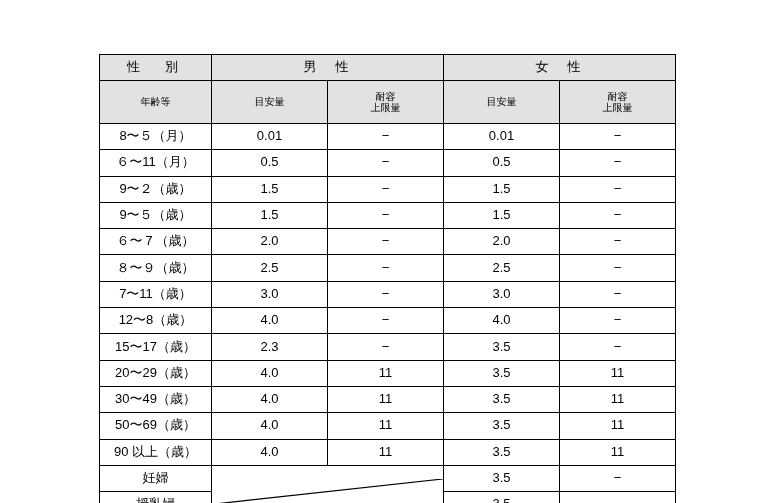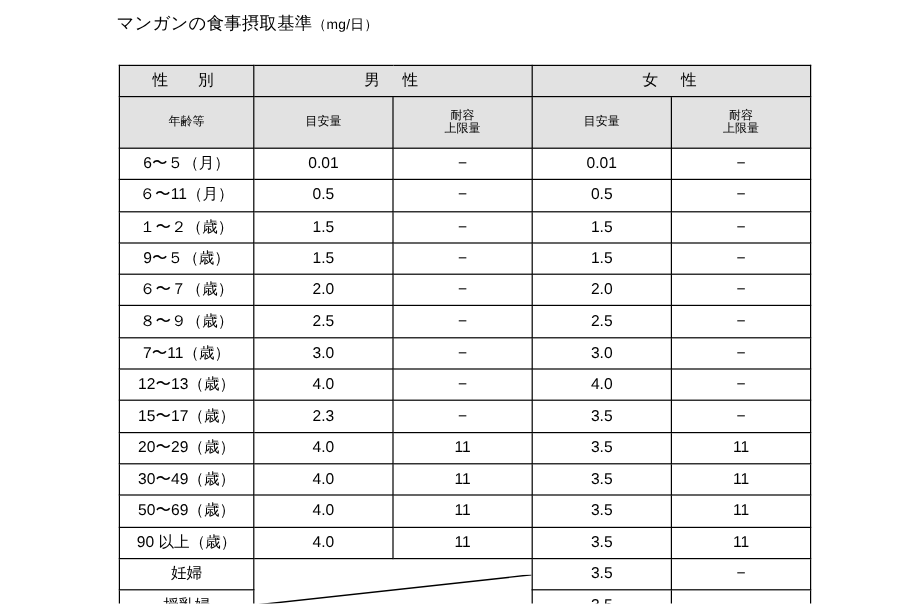--- a/index.html
+++ b/index.html
@@ -79,23 +79,20 @@
   }
   .dash {
     font-size: 13px;
   }
 </style>
 </head>
 <body>
 
 <div class="page">
 
-  <div class="title">
-    <span>マンガンの食事摂取基準</span><span class="unit">（mg/日）</span>
-  </div>
 
   <table class="nutrient">
     <colgroup>
       <col class="col-age">
       <col class="col-val">
       <col class="col-ul">
       <col class="col-val">
       <col class="col-ul">
     </colgroup>
     <tbody>
@@ -112,35 +109,35 @@
           <span>上限量</span>
         </td>
         <td class="hdr">目安量</td>
         <td class="hdr two-line">
           <span>耐容</span>
           <span>上限量</span>
         </td>
       </tr>
 
       <tr class="row-d">
-        <td>6〜５（月）</td>
+        <td>8〜５（月）</td>
         <td>0.01</td>
         <td class="dash">−</td>
         <td>0.01</td>
         <td class="dash">−</td>
       </tr>
       <tr class="row-d">
         <td>６〜11（月）</td>
         <td>0.5</td>
         <td class="dash">−</td>
         <td>0.5</td>
         <td class="dash">−</td>
       </tr>
       <tr class="row-d">
-        <td>１〜２（歳）</td>
+        <td>9〜２（歳）</td>
         <td>1.5</td>
         <td class="dash">−</td>
         <td>1.5</td>
         <td class="dash">−</td>
       </tr>
       <tr class="row-d">
         <td>9〜５（歳）</td>
         <td>1.5</td>
         <td class="dash">−</td>
         <td>1.5</td>
@@ -161,21 +158,21 @@
         <td class="dash">−</td>
       </tr>
       <tr class="row-d">
         <td>7〜11（歳）</td>
         <td>3.0</td>
         <td class="dash">−</td>
         <td>3.0</td>
         <td class="dash">−</td>
       </tr>
       <tr class="row-d">
-        <td>12〜13（歳）</td>
+        <td>12〜8（歳）</td>
         <td>4.0</td>
         <td class="dash">−</td>
         <td>4.0</td>
         <td class="dash">−</td>
       </tr>
       <tr class="row-d">
         <td>15〜17（歳）</td>
         <td>2.3</td>
         <td class="dash">−</td>
         <td>3.5</td>

